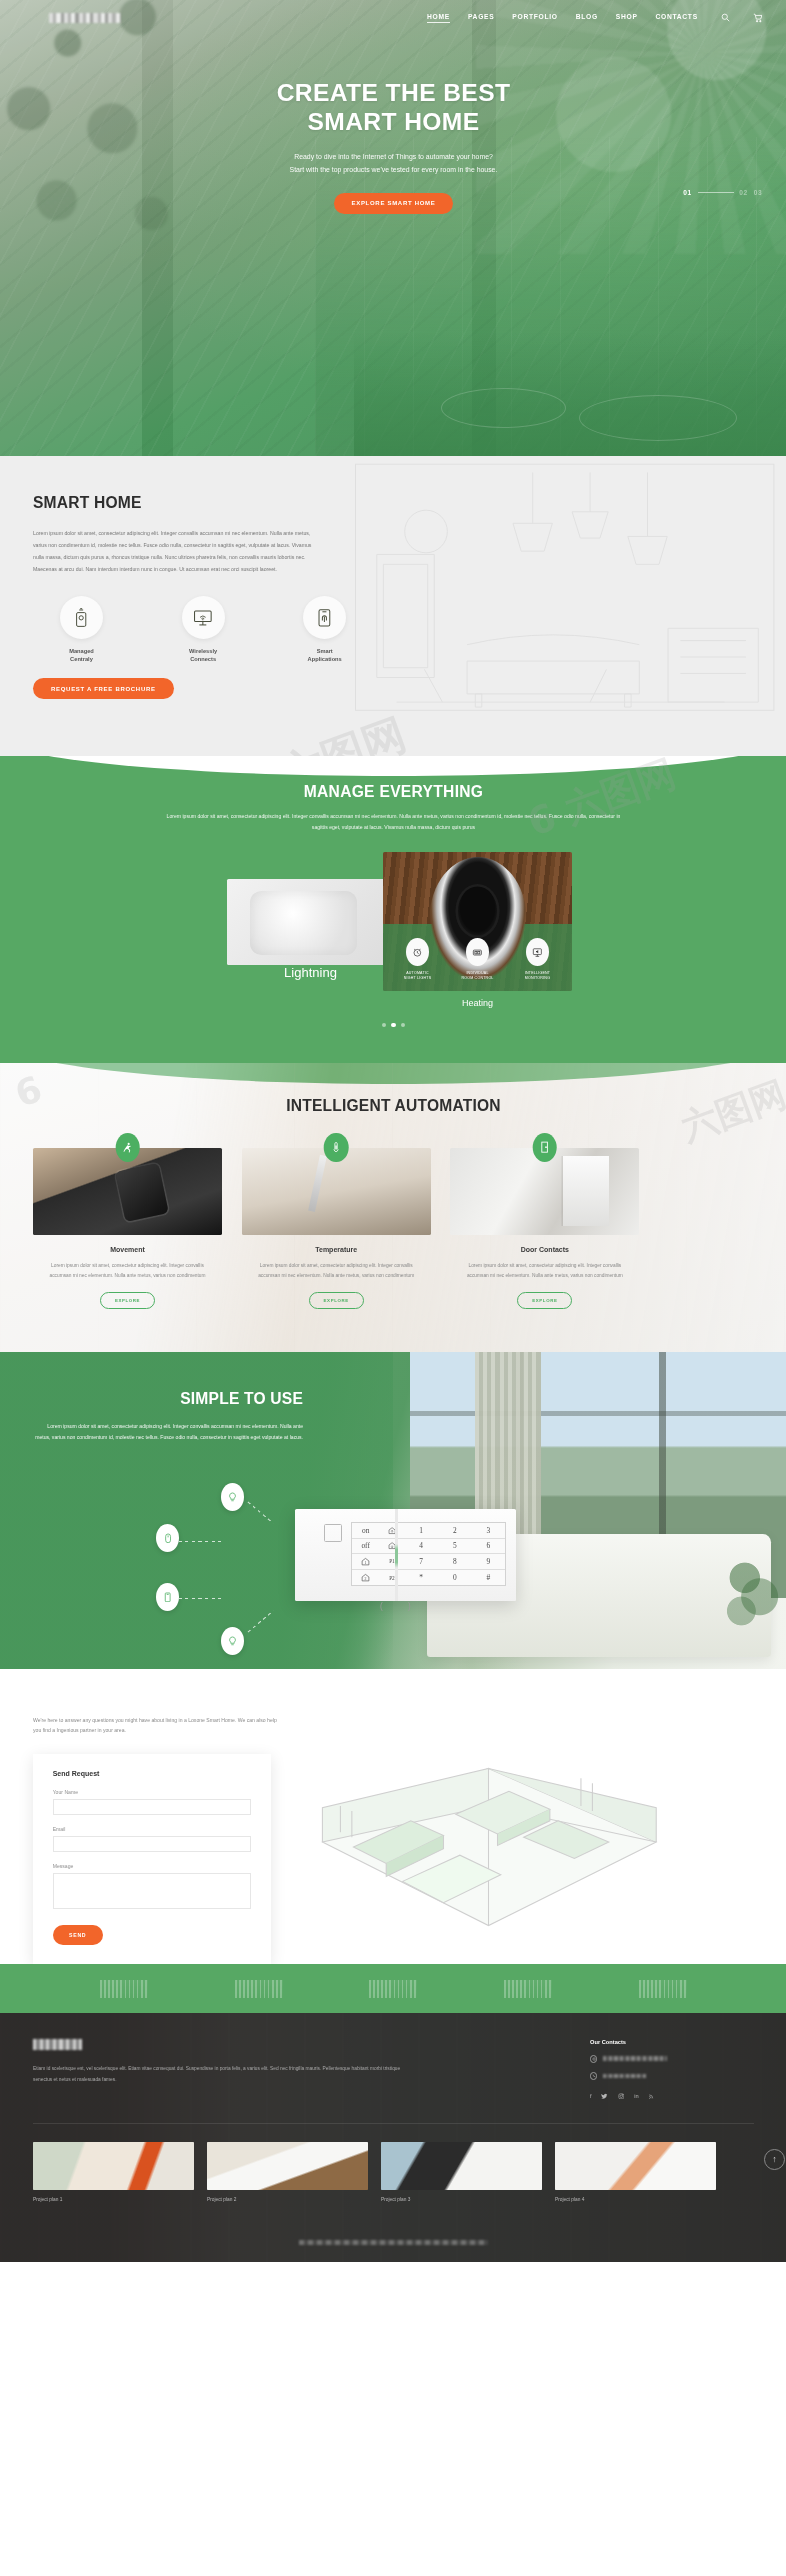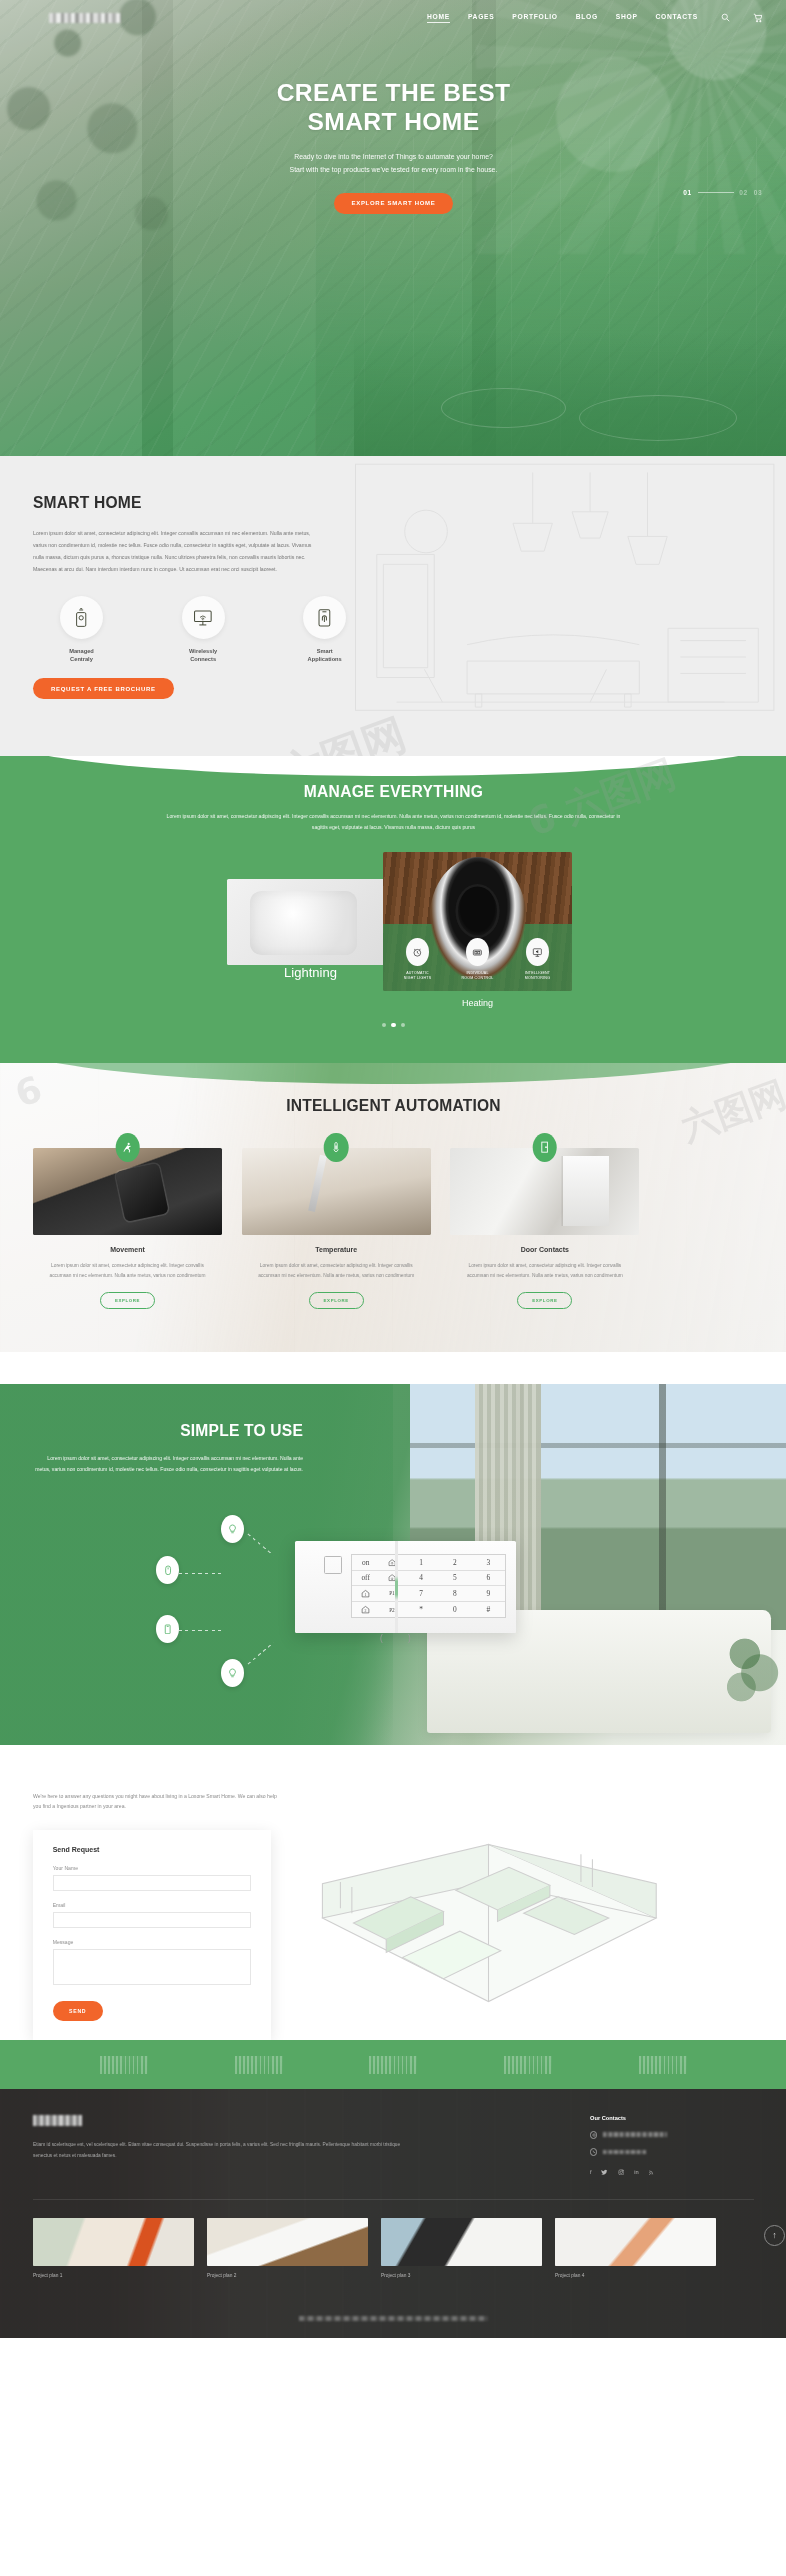--- a/index.html
+++ b/index.html
@@ -317,21 +317,21 @@
   }
   .btn-explore {
     display: inline-block; margin-top: 11.5px;
     border: 0.8px solid #4caf62; color: #4caf62; background: transparent;
     font-size: 4.4px; font-weight: bold; letter-spacing: 0.6px;
     padding: 4.9px 14px; border-radius: 11.5px; cursor: pointer;
     font-family: "Liberation Sans", sans-serif;
   }
 
   
-  .simple { position: relative; height: 361px; overflow: hidden; margin-top: 32px; }
+  .simple { position: relative; height: 317px; overflow: hidden; }
   .simple-photo {
     position: absolute; inset: 0;
     background:
       linear-gradient(105deg, rgba(76,150,92,.92) 0 48%, rgba(76,150,92,.55) 54%, rgba(76,150,92,.10) 62%, rgba(76,150,92,0) 70%),
       linear-gradient(to right, #dfe4da 0 30%, #cfd8c8 46%, #b9cbb2 60%, #e7ece3 78%, #f2f4ef 100%);
   }
   .simple-window {
     position: absolute; right: 0; top: 0; width: 377px; height: 246px;
     background:
       linear-gradient(to bottom, #cfe2ee 0 38%, #9fb9a2 39% 58%, #7d9b7e 59% 100%),

